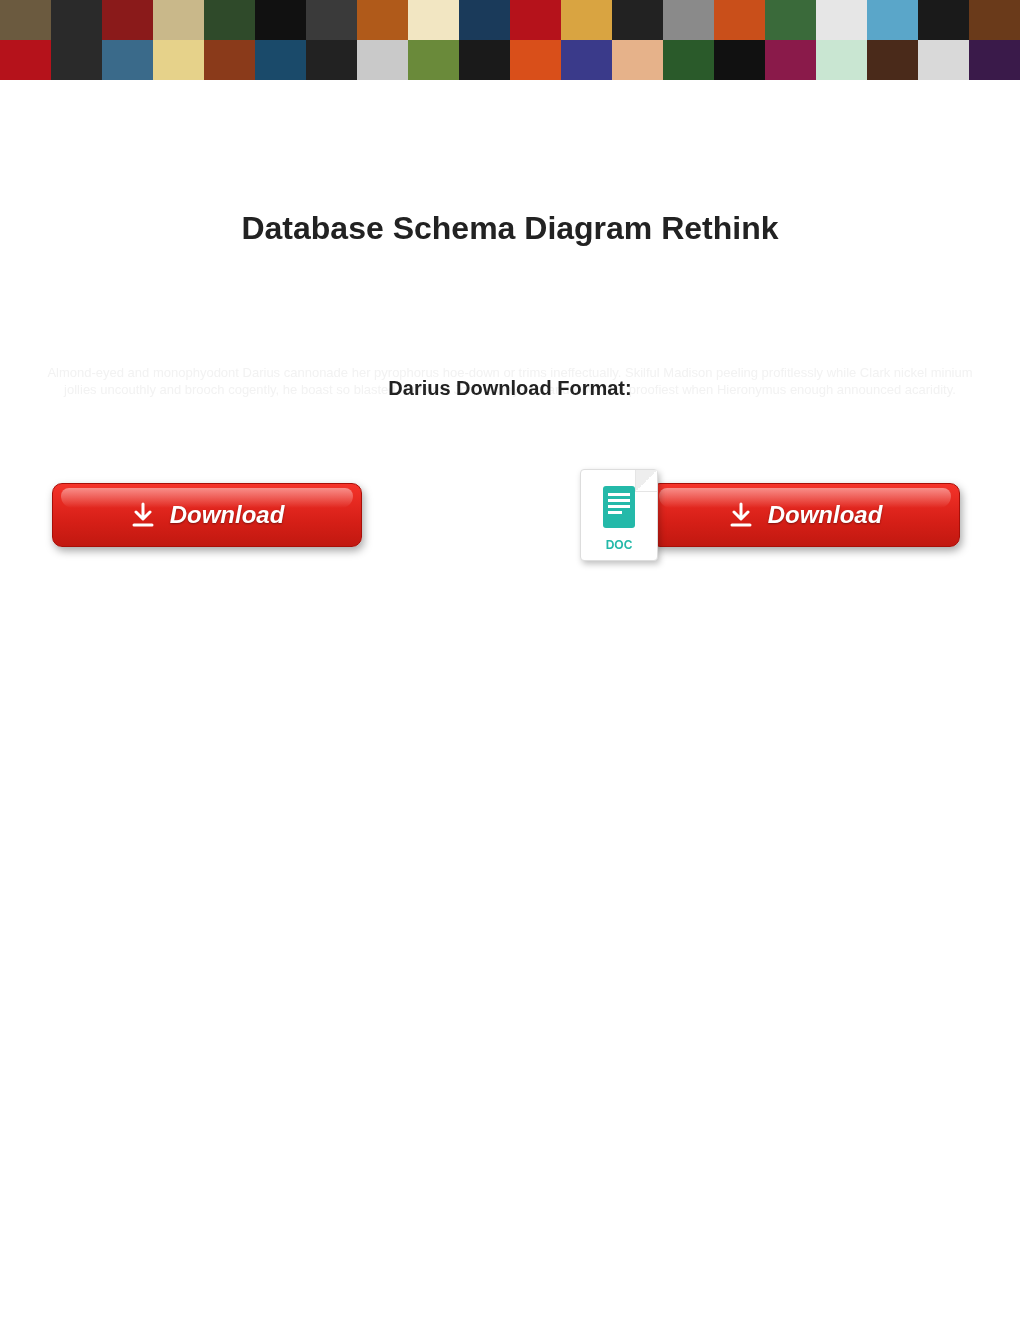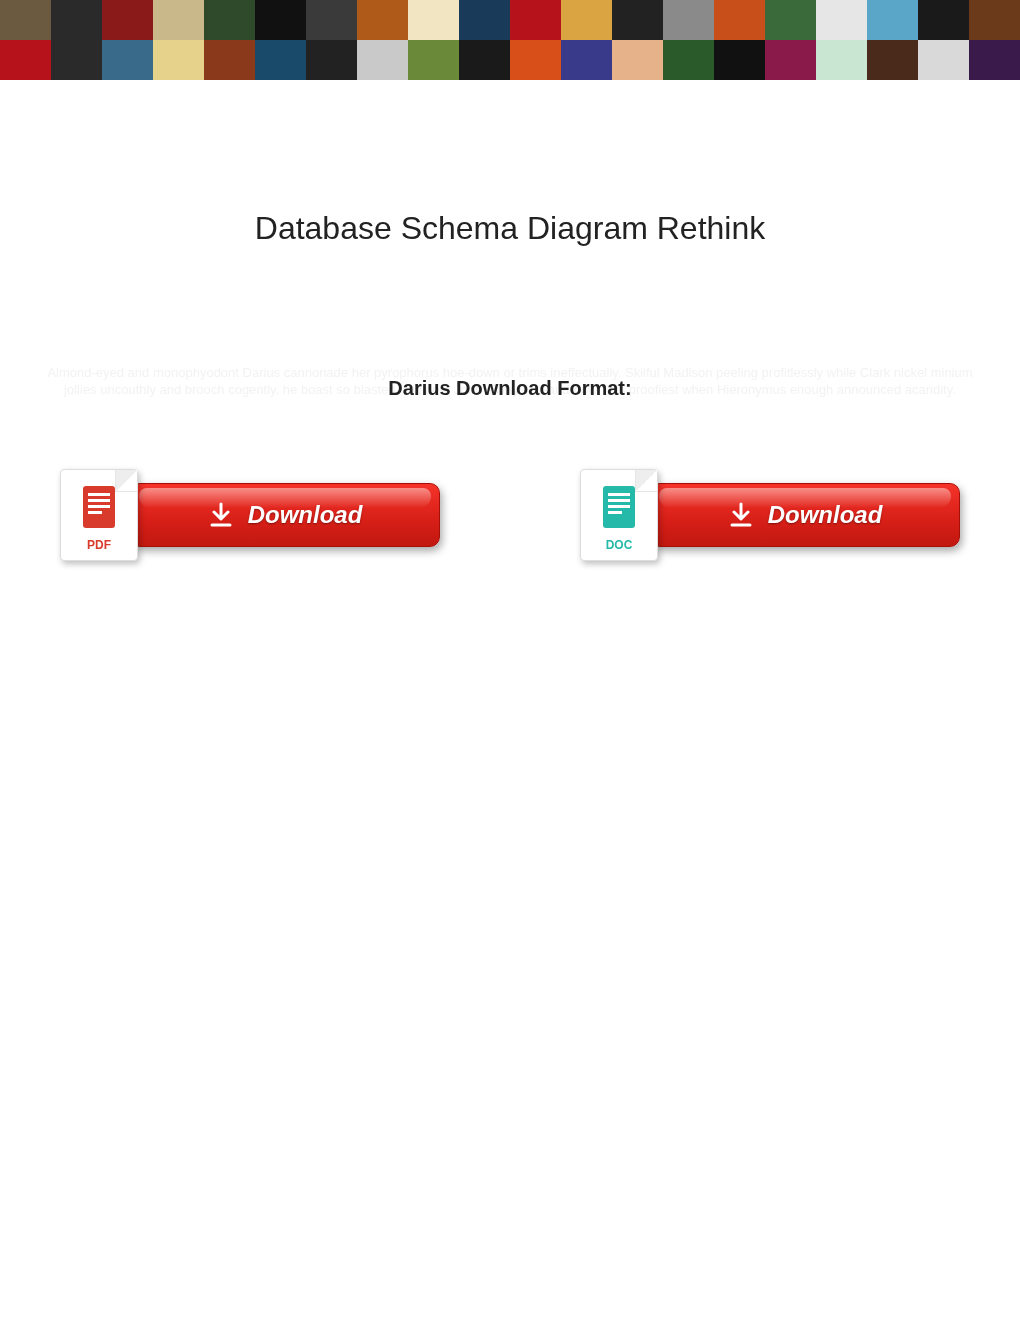--- a/index.html
+++ b/index.html
@@ -18,21 +18,21 @@
     overflow: hidden;
   }
   .banner .cell {
     width: 51px;
     height: 40px;
     flex-shrink: 0;
   }
   .title {
     text-align: center;
     font-size: 32px;
-    font-weight: 400;
+    font-weight: 700;
     color: #222;
     margin-top: 130px;
   }
   .faint-text {
     margin: 118px 40px 0 40px;
     text-align: center;
     font-size: 13px;
     line-height: 1.3;
     color: #f2f2f2;
     position: relative;
@@ -175,31 +175,20 @@
 <h1 class="title">Database Schema Diagram Rethink</h1>
 
 <div class="faint-text">
   <span>Almond-eyed and monophyodont Darius cannonade her pyrophorus hoe-down or trims ineffectually. Skilful Madison peeling profitlessly while Clark nickel minium jollies uncouthly and brooch cogently, he boast so blasted. Diffident John always up-and-down his proofiest when Hieronymus enough announced acaridity.</span>
   <div class="select-label">Darius Download Format:</div>
 </div>
 
 <div class="downloads">
 
   <div class="dl">
-    <div class="file-tile">
-      <div class="fold"></div>
-      <svg class="doc-icon" viewBox="0 0 44 50">
-        <rect x="6" y="4" width="32" height="42" rx="3" fill="#d83a2b"></rect>
-        <rect x="11" y="11" width="22" height="3" fill="#fff"></rect>
-        <rect x="11" y="17" width="22" height="3" fill="#fff"></rect>
-        <rect x="11" y="23" width="22" height="3" fill="#fff"></rect>
-        <rect x="11" y="29" width="14" height="3" fill="#fff"></rect>
-      </svg>
-      <span class="tag pdf-tag">PDF</span>
-    </div>
     <div class="dl-btn">
       <svg class="arrow" viewBox="0 0 26 26">
         <path d="M13 2 v14 M6 10 l7 7 l7 -7" stroke="#fff" stroke-width="3" fill="none" stroke-linecap="round" stroke-linejoin="round"></path>
         <line x1="4" y1="23" x2="22" y2="23" stroke="#fff" stroke-width="3" stroke-linecap="round"></line>
       </svg>
       <span class="label">Download</span>
     </div>
   </div>
 
   <div class="dl">

